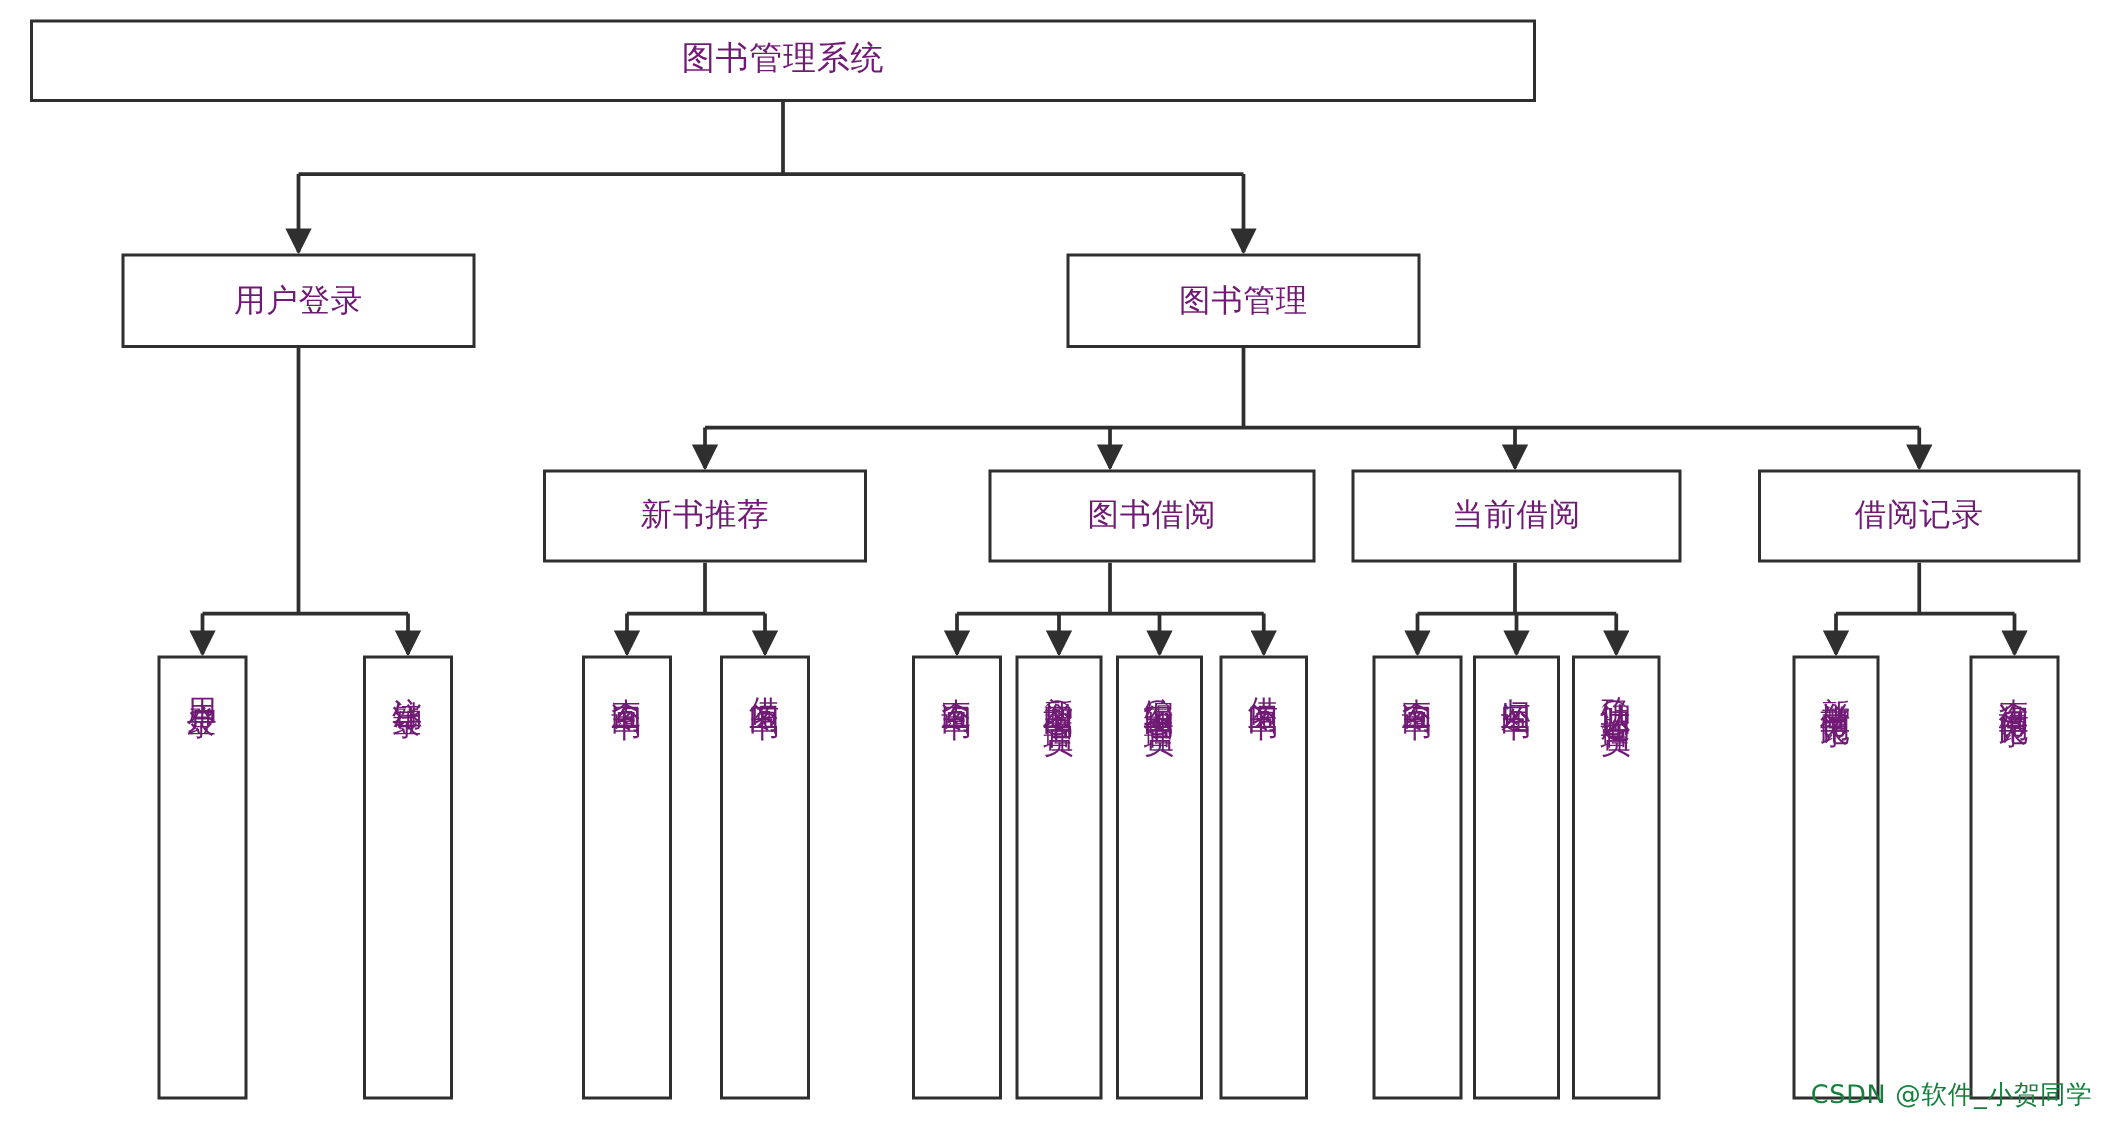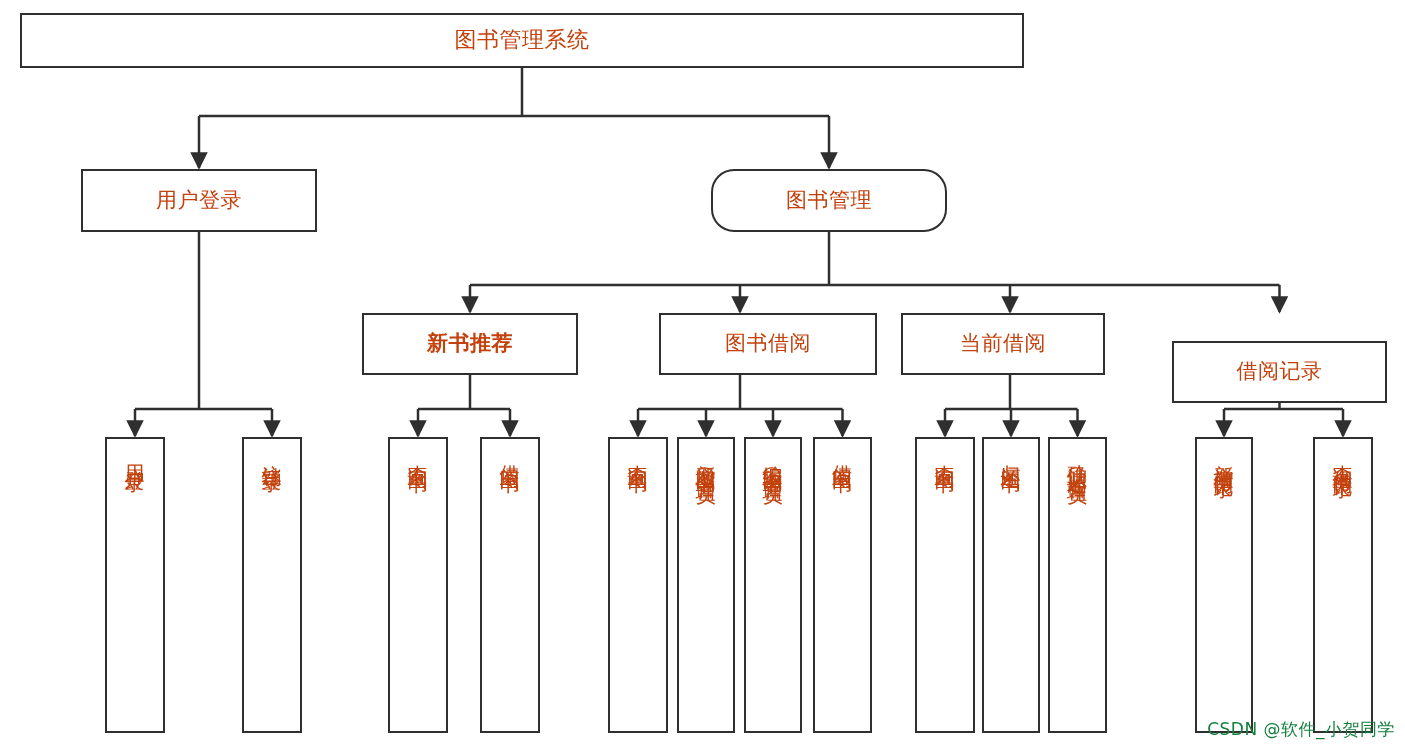--- a/index.html
+++ b/index.html
@@ -26,21 +26,21 @@
     pointer-events: none;
   }
   .node {
     position: absolute;
     box-sizing: border-box;
     background: #ffffff;
     border: 2px solid #2f2f2f;
     display: flex;
     align-items: center;
     justify-content: center;
-    color: #c2410c;
+    color: #701a75;
   }
   .node .lbl {
     display: block;
     text-align: center;
     line-height: 1.12;
   }
   .node.horiz .lbl {
     font-size: 21px;
     letter-spacing: 0.5px;
     white-space: nowrap;
@@ -119,33 +119,33 @@
       </g>
   </svg>
 
   <div id="node-layer">
       <div class="node horiz root" style="left: 20px; top: 13px; width: 1004px; height: 55px;">
         <span class="lbl">图书管理系统</span>
       </div>
       <div class="node horiz" style="left: 81px; top: 169px; width: 236px; height: 63px;">
         <span class="lbl">用户登录</span>
       </div>
-      <div class="node horiz" style="left: 711px; top: 169px; width: 236px; height: 63px; border-radius: 23px;">
+      <div class="node horiz" style="left: 711px; top: 169px; width: 236px; height: 63px;">
         <span class="lbl">图书管理</span>
       </div>
-      <div class="node horiz" style="left: 362px; top: 313px; width: 216px; height: 62px; font-weight: bold;">
+      <div class="node horiz" style="left: 362px; top: 313px; width: 216px; height: 62px;">
         <span class="lbl">新书推荐</span>
       </div>
       <div class="node horiz" style="left: 631px; top: 313px; width: 218px; height: 62px; margin-left: 28px;">
         <span class="lbl">图书借阅</span>
       </div>
-      <div class="node horiz" style="left: 901px; top: 313px; width: 204px; height: 62px; align-items: center;">
+      <div class="node horiz" style="left: 901px; top: 313px; width: 220px; height: 62px; align-items: center;">
         <span class="lbl">当前借阅</span>
       </div>
-      <div class="node horiz" style="left: 1172px; top: 313px; width: 215px; height: 62px; margin-top: 28px;">
+      <div class="node horiz" style="left: 1172px; top: 313px; width: 215px; height: 62px;">
         <span class="lbl">借阅记录</span>
       </div>
       <div class="node vert" style="left: 105px; top: 437px; width: 60px; height: 296px;">
         <span class="lbl">用户登录</span>
       </div>
       <div class="node vert" style="left: 242px; top: 437px; width: 60px; height: 296px;">
         <span class="lbl">注销登录</span>
       </div>
       <div class="node vert" style="left: 388px; top: 437px; width: 60px; height: 296px;">
         <span class="lbl">查询图书</span>

